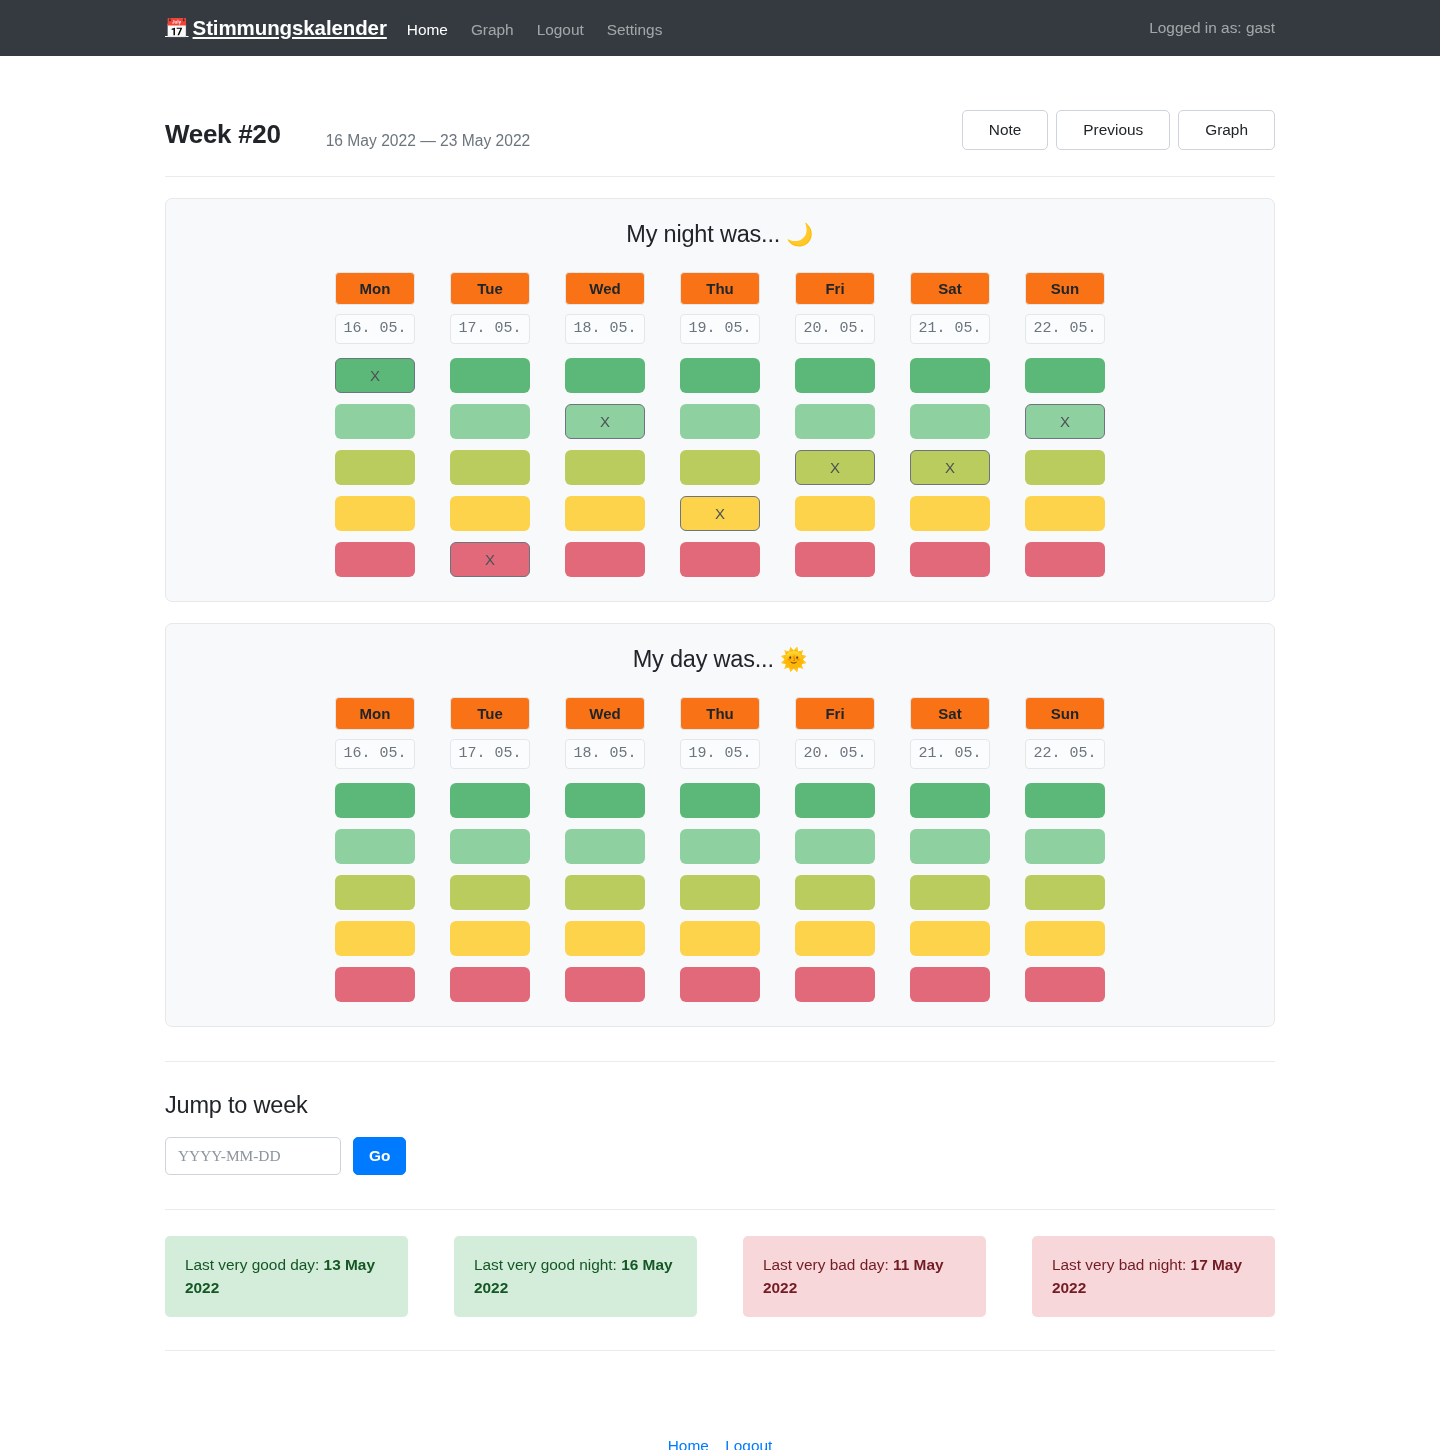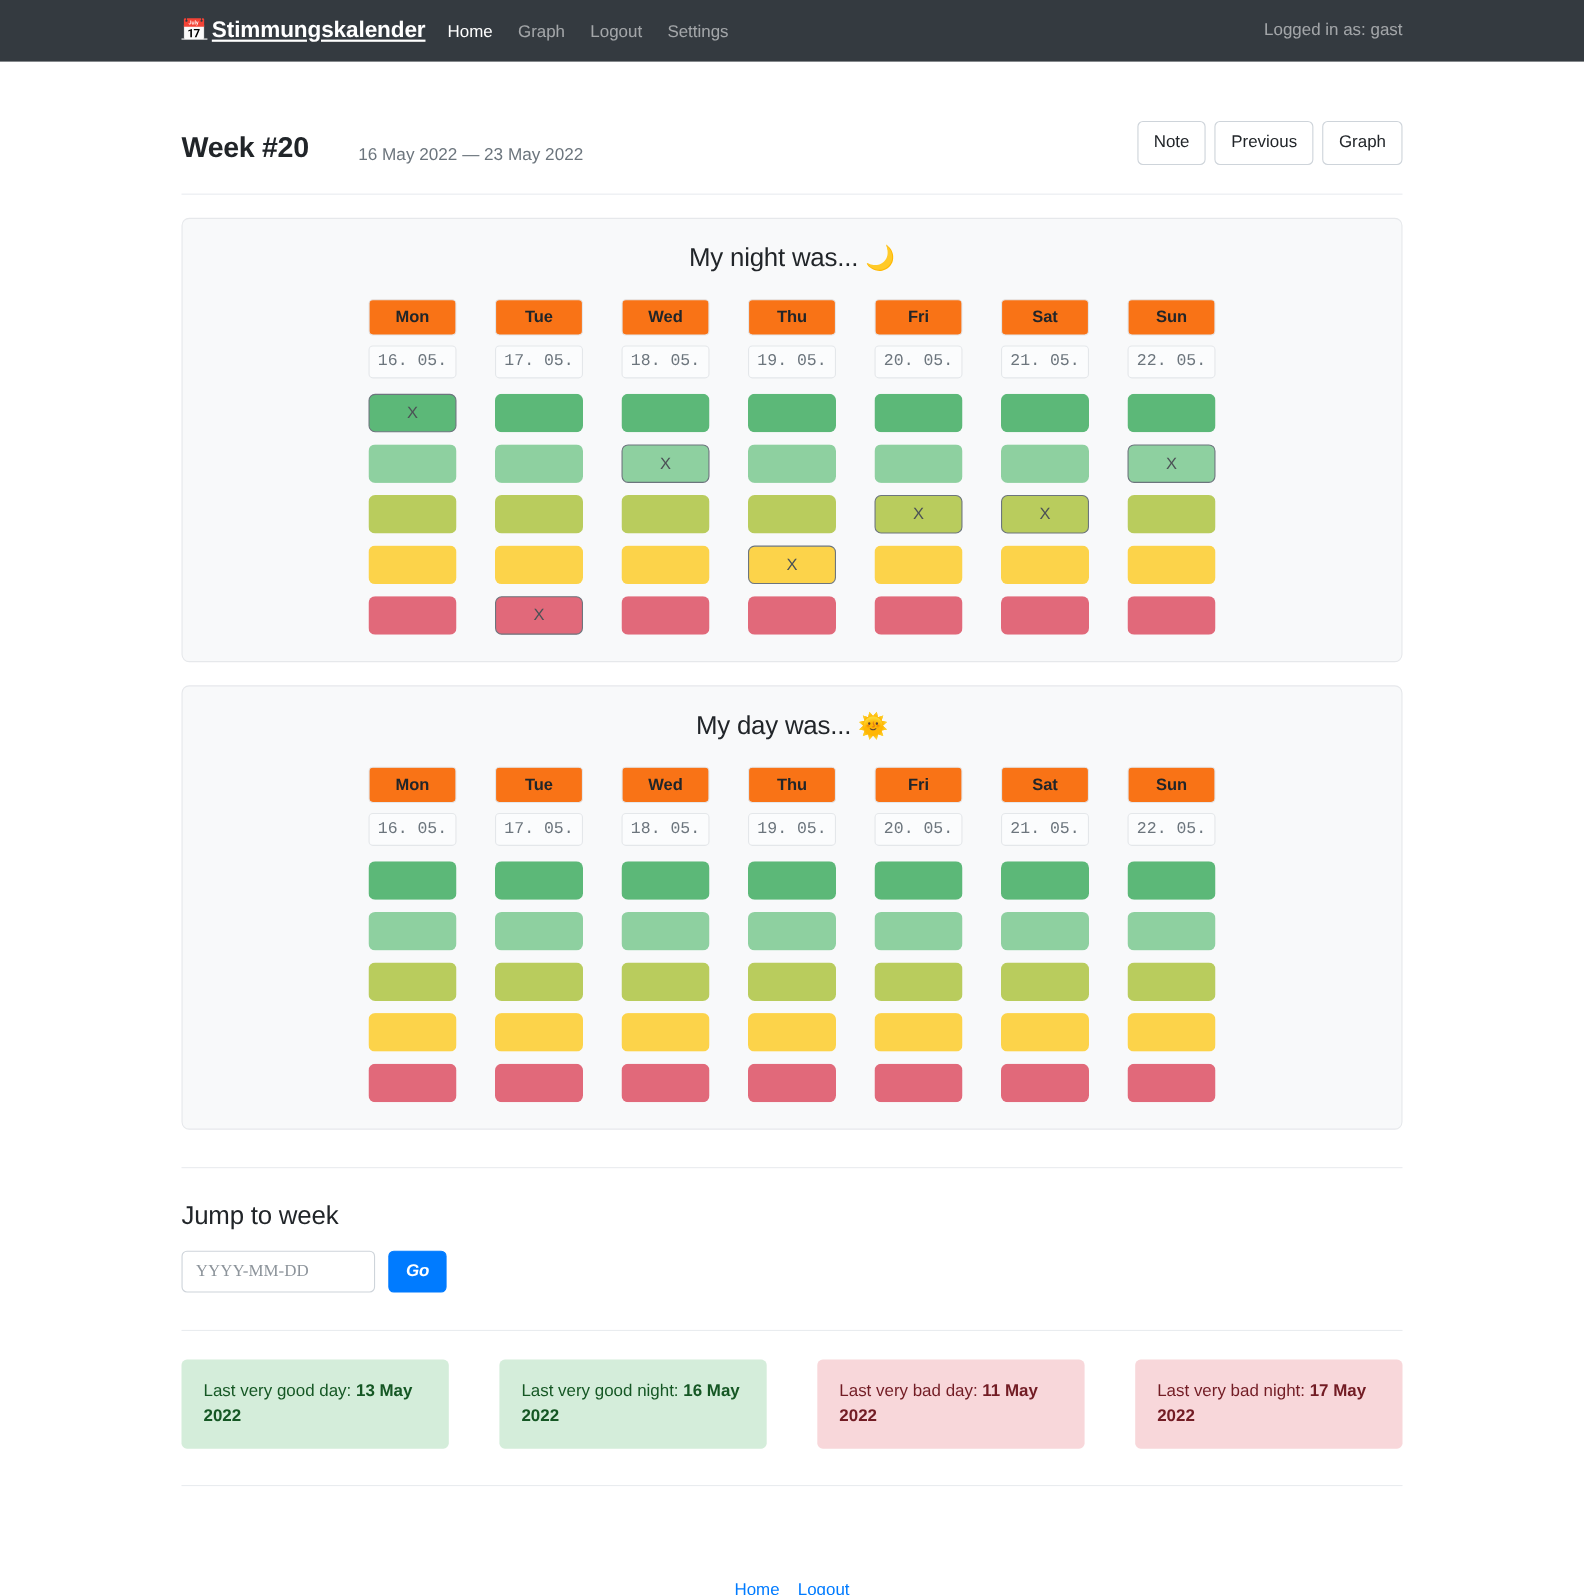--- a/index.html
+++ b/index.html
@@ -72,21 +72,21 @@
     white-space: nowrap;
   }
   .week-btns { margin-left: auto; display: flex; gap: 8px; }
   .btn-outline {
     background: #ffffff;
     border: 1px solid #ced4da;
     border-radius: 5px;
     color: #212529;
     font-size: 15.4px;
     font-family: "Liberation Sans", sans-serif;
-    padding: 8px 14px;
+    padding: 8px 26px;
     cursor: pointer;
     line-height: 1.4;
     white-space: nowrap;
   }
   .hr { border: 0; border-top: 1px solid #e9ecef; margin: 0; }
 
   
   .card {
     background: #f8f9fa;
     border: 1px solid #e6e8eb;
@@ -181,21 +181,20 @@
     background: #007bff;
     border: 1px solid #007bff;
     color: #ffffff;
     border-radius: 5px;
     font-size: 15.4px;
     font-weight: 700;
     font-family: "Liberation Sans", sans-serif;
     padding: 0 15px;
     height: 38px;
     cursor: pointer;
-    font-style: italic;
   }
 
   .hr2 { border: 0; border-top: 1px solid #e9ecef; margin: 34px 0 0 0; }
 
   
   .status-row {
     display: grid;
     grid-template-columns: repeat(4, 1fr);
     gap: 46px;
     padding: 26px 0 0 0;

